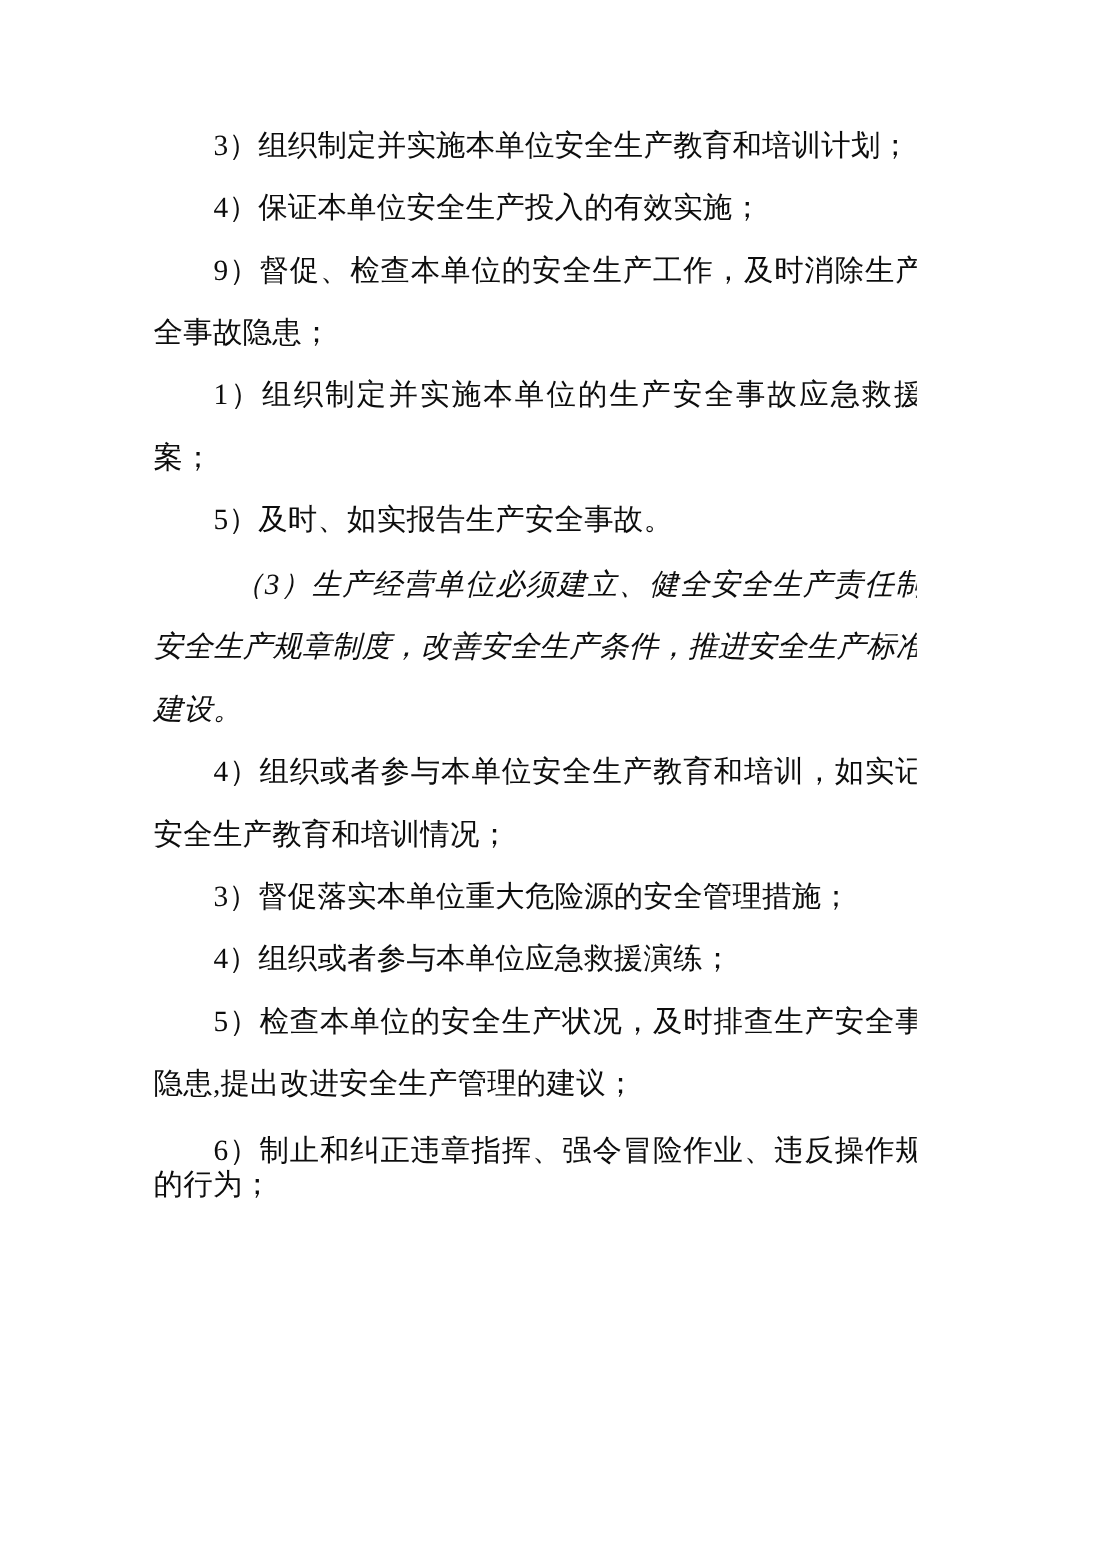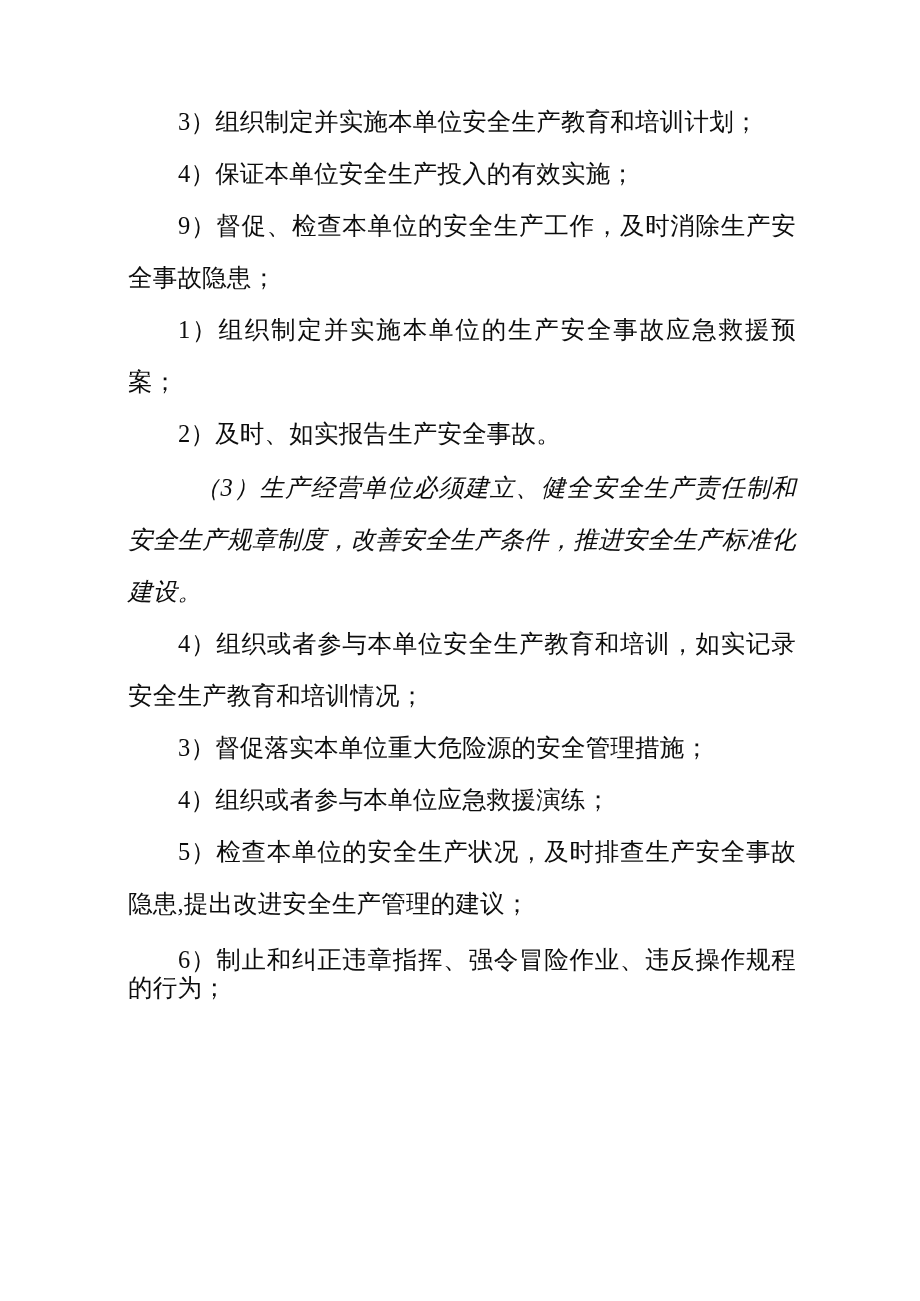--- a/index.html
+++ b/index.html
@@ -14,21 +14,20 @@
     color: #0d0d0d;
     -webkit-font-smoothing: antialiased;
   }
 
   .page {
     position: relative;
     width: 764px;
     height: 1301px;
     background: #ffffff;
     overflow: hidden;
-    padding-left: 46px;
   }
 
   .doc-body {
     position: absolute;
     left: 128px;
     top: 96px;
     width: 668px;
   }
 
   
@@ -66,21 +65,21 @@
   <div class="doc-body">
 
     <p class="blk indent2 gap-sm">3）组织制定并实施本单位安全生产教育和培训计划；</p>
 
     <p class="blk indent2 gap-sm">4）保证本单位安全生产投入的有效实施；</p>
 
     <p class="blk indent2 gap-sm">9）督促、检查本单位的安全生产工作，及时消除生产安全事故隐患；</p>
 
     <p class="blk indent2 gap-sm">1）组织制定并实施本单位的生产安全事故应急救援预案；</p>
 
-    <p class="blk indent2 gap-sm">2）及时、如实报告生产安全事故。</p>
+    <p class="blk indent2 gap-sm">5）及时、如实报告生产安全事故。</p>
 
     <p class="blk indent-par gap-md">（3）生产经营单位必须建立、健全安全生产责任制和安全生产规章制度，改善安全生产条件，推进安全生产标准化建设。</p>
 
 
 
     <p class="blk indent2 gap-sm">4）组织或者参与本单位安全生产教育和培训，如实记录安全生产教育和培训情况；</p>
 
     <p class="blk indent2 gap-sm">3）督促落实本单位重大危险源的安全管理措施；</p>
 
     <p class="blk indent2 gap-sm">4）组织或者参与本单位应急救援演练；</p>

